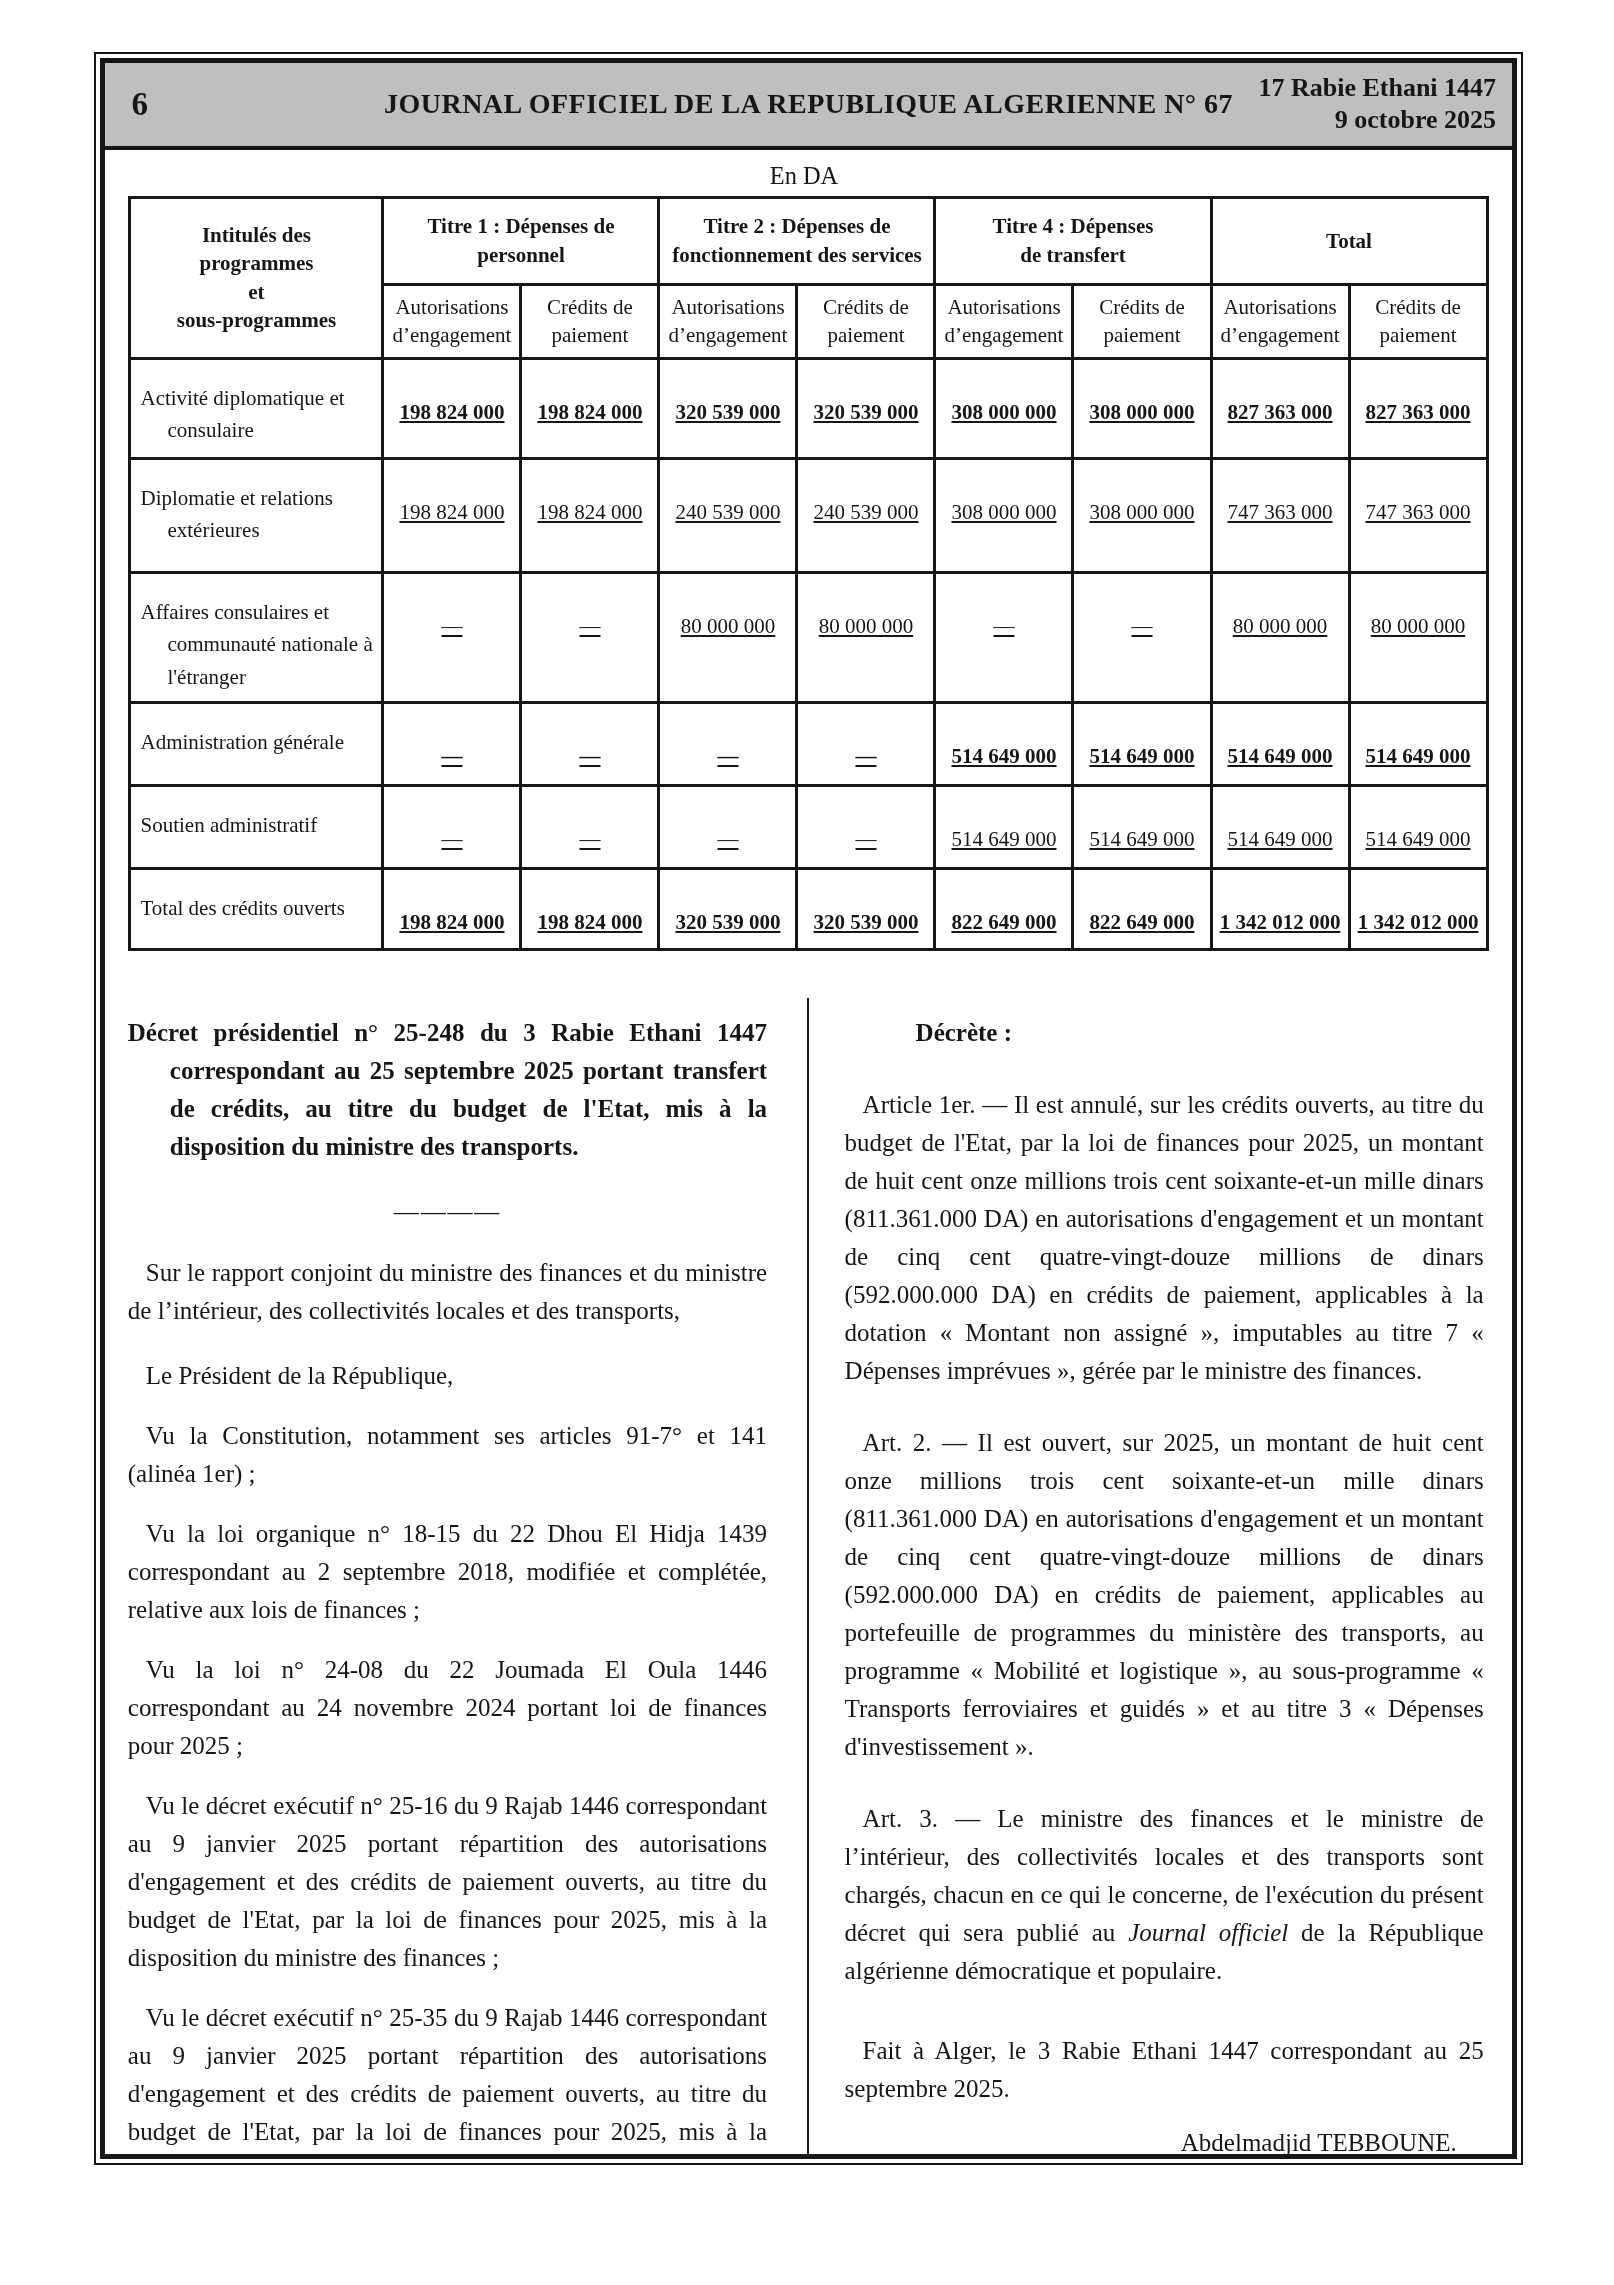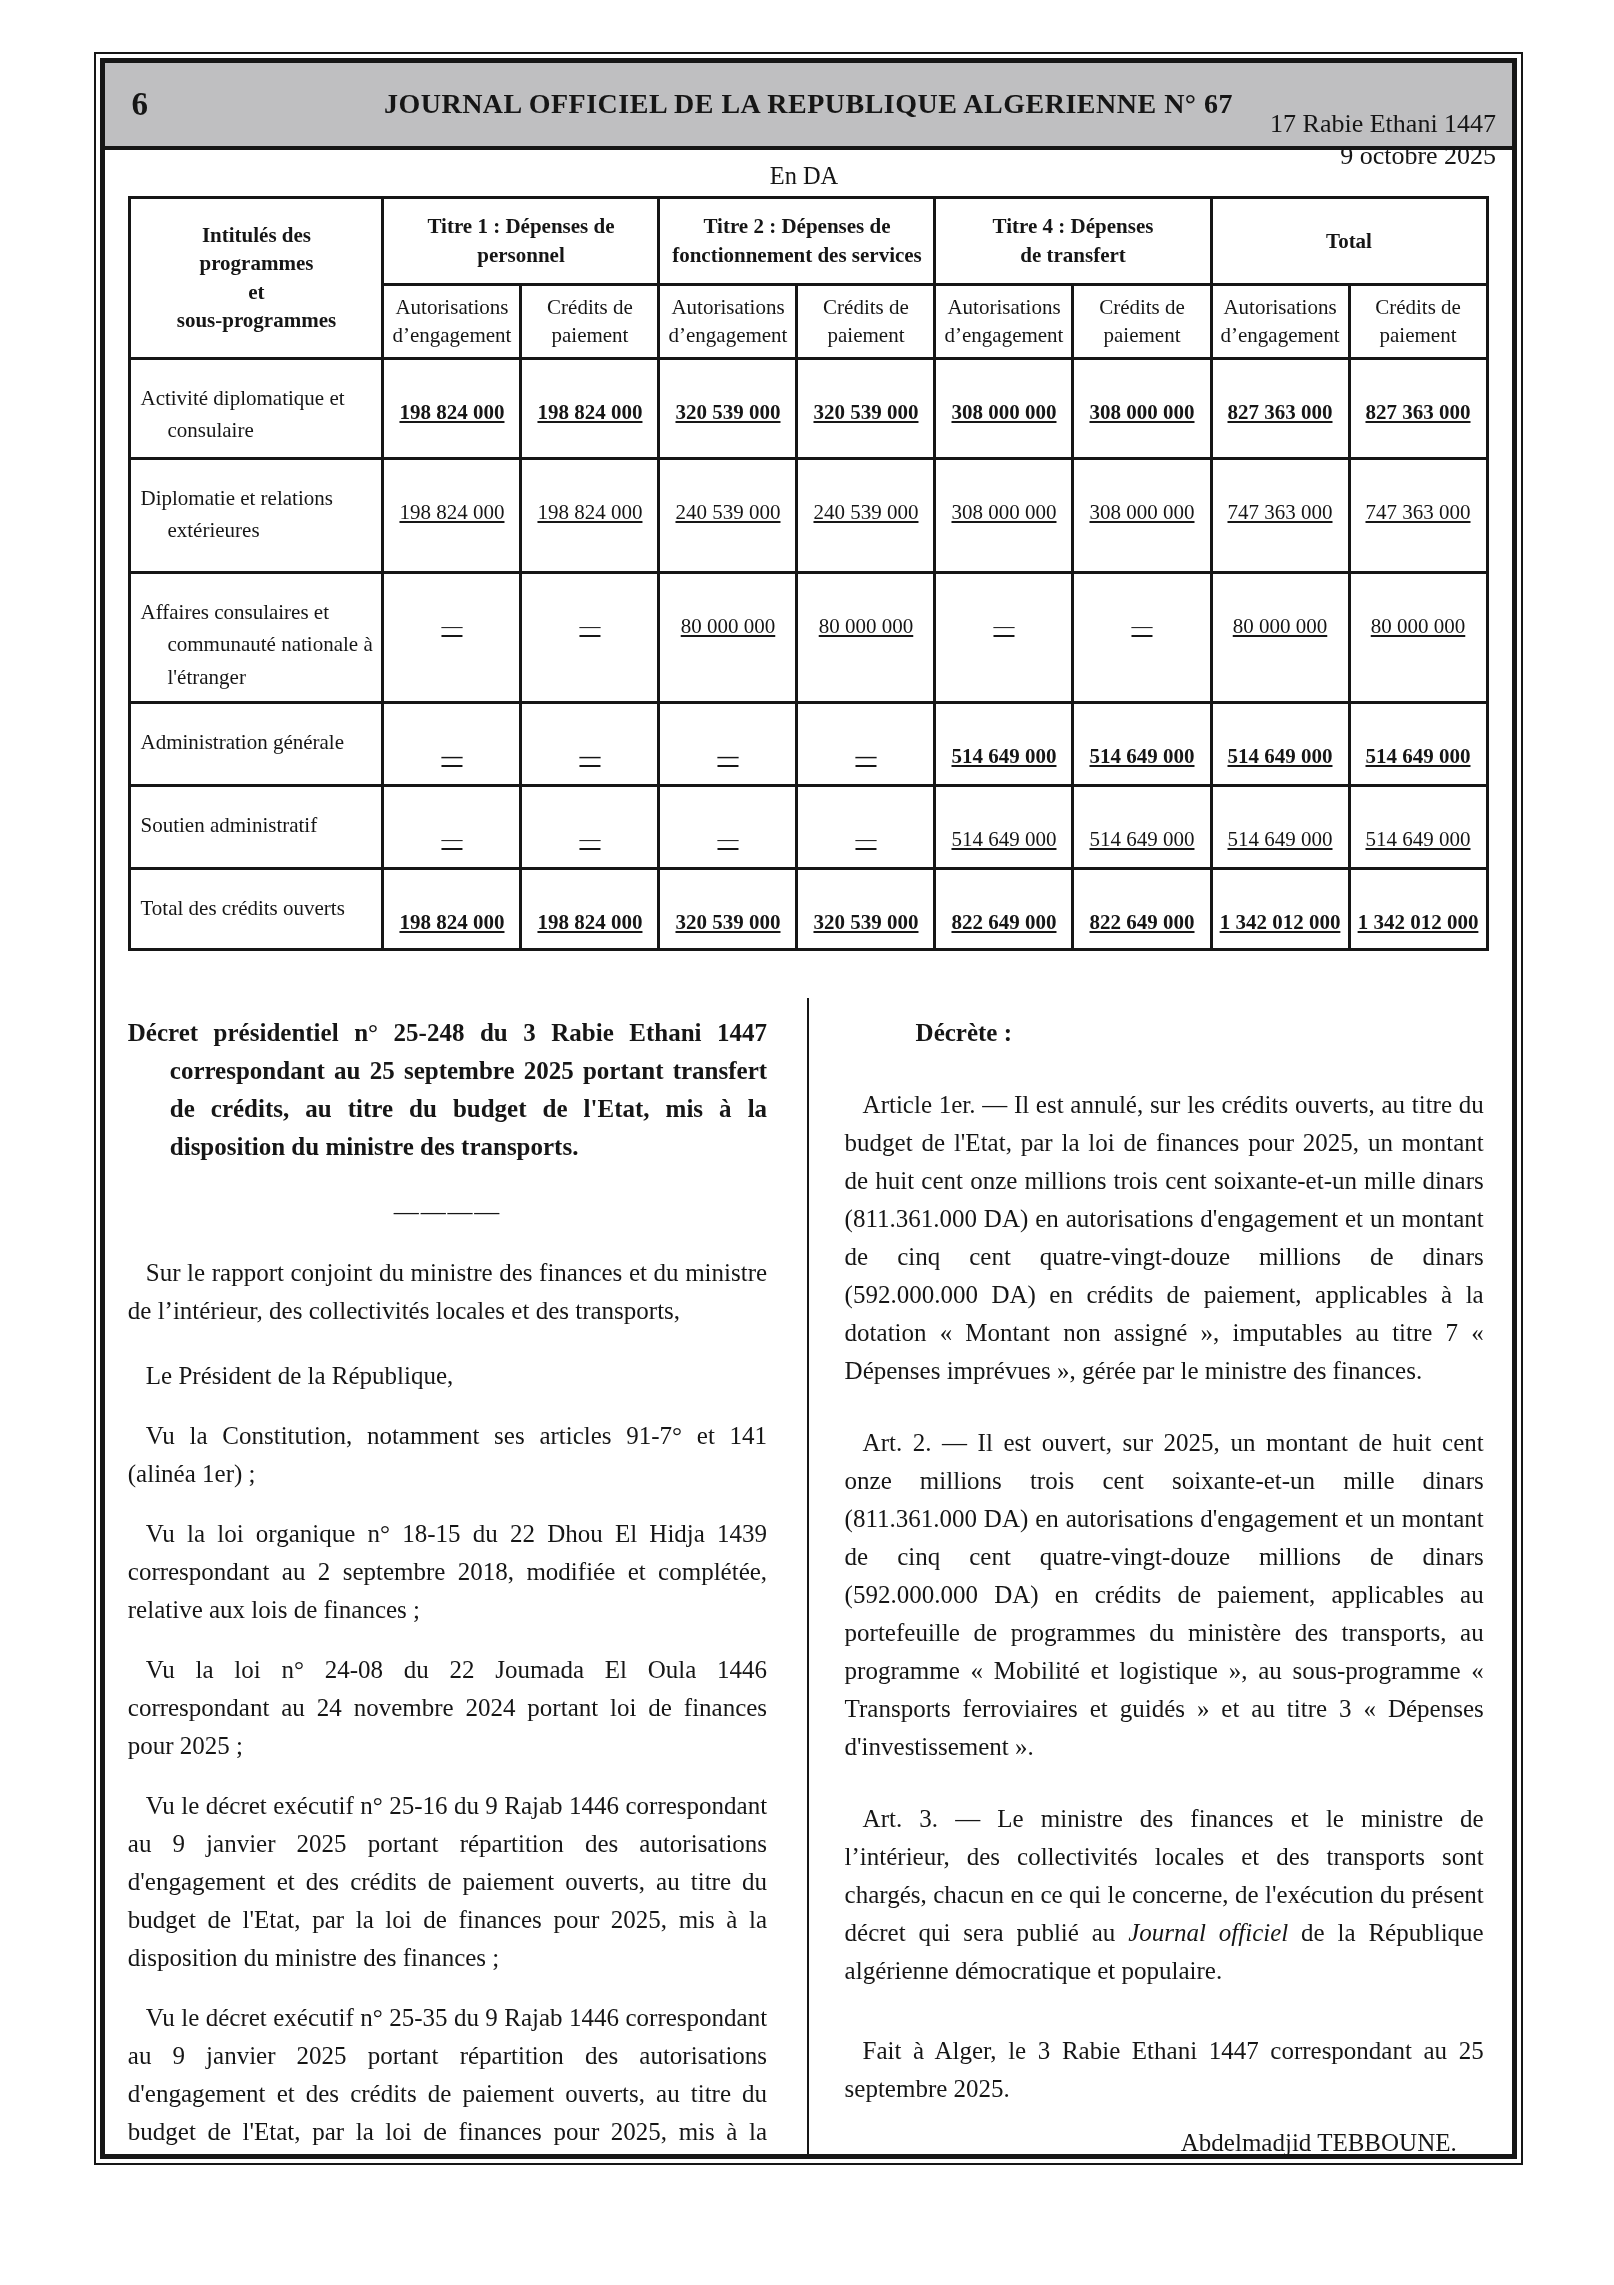--- a/index.html
+++ b/index.html
@@ -23,22 +23,22 @@
   }
   .page-num{
     position:absolute;left:27px;top:50%;transform:translateY(-50%);
     font-size:33px;font-weight:bold;
   }
   .journal-title{
     width:100%;text-align:center;font-size:28px;font-weight:bold;letter-spacing:0.5px;
   }
   .mast-dates{
     position:absolute;right:16.3px;top:0;height:100%;display:flex;flex-direction:column;
-    justify-content:space-around;text-align:right;font-size:26px;font-weight:normal;line-height:1.1;
-    padding:9px 0;box-sizing:border-box;margin-top:36px;
+    justify-content:space-around;text-align:right;font-size:26px;font-weight:bold;line-height:1.1;
+    padding:9px 0;box-sizing:border-box;
   }
   
   .annex{flex:0 0 auto;padding:0 23.5px;}
   .annex-title{
     text-align:center;font-size:26px;font-weight:bold;margin:42px 0 0 0;letter-spacing:0.5px;
   }
   .en-da{
     text-align:center;font-size:24.4px;margin:12.7px 9px 5.4px 0;
   }
   table.annex-table{

